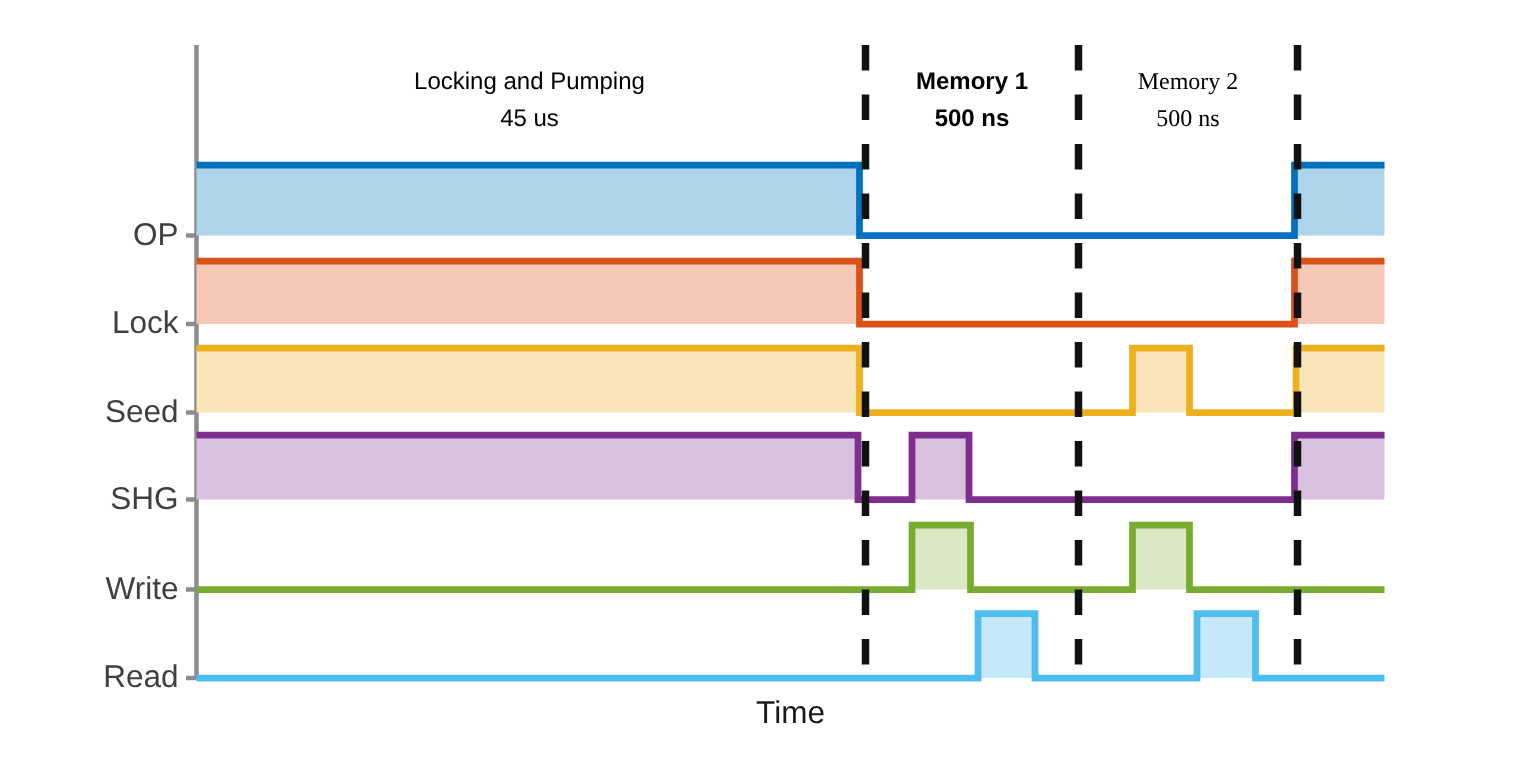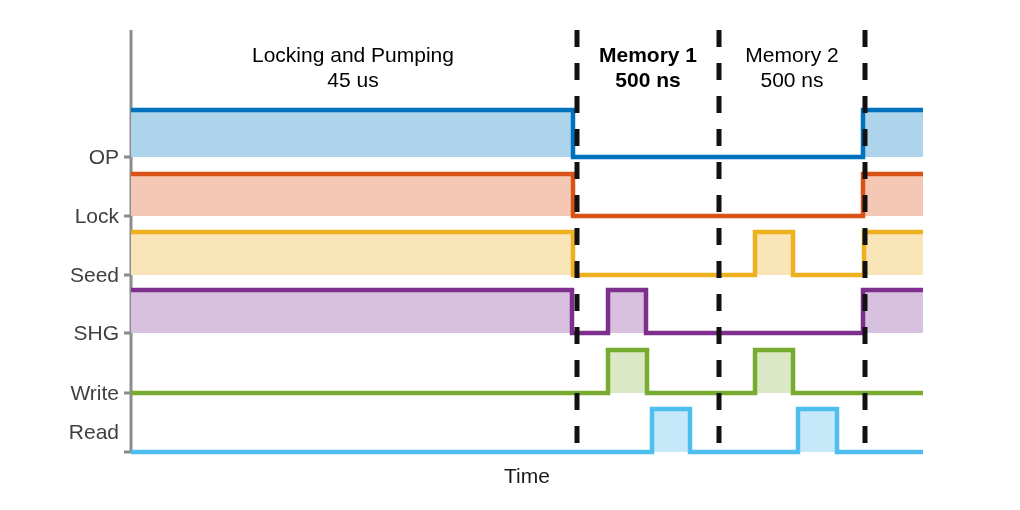--- a/index.html
+++ b/index.html
@@ -1,20 +1,20 @@
 <!DOCTYPE html>
 <html><head>
 <meta charset="utf-8">
 <style>
   html,body{margin:0;padding:0;background:#ffffff;}
   body{width:1020px;height:510px;overflow:hidden;font-family:"Liberation Sans",sans-serif;}
   #stage{position:relative;width:1020px;height:510px;background:#ffffff;}
   .ylabel{position:absolute;right:0;text-align:right;color:#404040;font-size:21px;
           transform:translateY(-50%);white-space:nowrap;}
-  .phase-title{position:absolute;text-align:center;color:#000;font-size:21px;line-height:25px;white-space:pre-line;}
+  .phase-title{position:absolute;text-align:center;color:#000;font-size:16px;line-height:25px;white-space:pre-line;}
   svg{display:block;}
   .xaxis-title{position:absolute;left:0;width:1020px;text-align:center;color:#1a1a1a;font-size:21px;}
 </style>
 </head>
 <body>
 
 <div id="stage">
   <svg id="figure-svg" width="1020" height="510">
       <line x1="131" y1="30" x2="131" y2="452" stroke="#8c8c8c" stroke-width="3"></line>
       <line x1="124" y1="157" x2="131" y2="157" stroke="#8c8c8c" stroke-width="3"></line>
@@ -46,22 +46,22 @@
       <line x1="577" y1="30" x2="577" y2="455" stroke="#111111" stroke-width="5" stroke-dasharray="17 16"></line>
       <line x1="719" y1="30" x2="719" y2="455" stroke="#111111" stroke-width="5" stroke-dasharray="17 16"></line>
       <line x1="865" y1="30" x2="865" y2="455" stroke="#111111" stroke-width="5" stroke-dasharray="17 16"></line>
     </svg>
   <div id="overlay">
       <div class="ylabel" style="top: 157px; right: 901px;">OP</div>
       <div class="ylabel" style="top: 216px; right: 901px; text-align: center;">Lock</div>
       <div class="ylabel" style="top: 275px; right: 901px;">Seed</div>
       <div class="ylabel" style="top: 333px; right: 901px;">SHG</div>
       <div class="ylabel" style="top: 393px; right: 901px;">Write</div>
-      <div class="ylabel" style="top: 432px; right: 901px;">Read</div>
+      <div class="ylabel" style="top: 452px; right: 901px;">Read</div>
       <div class="phase-title" style="left: 193px; width: 320px; top: 42px;">Locking and Pumping
 45 us</div>
       <div class="phase-title" style="left: 488px; width: 320px; top: 42px; font-weight: bold;">Memory 1
 500 ns</div>
-      <div class="phase-title" style="left: 632px; width: 320px; top: 42px;">Memory 2
+      <div class="phase-title" style="left: 632px; width: 320px; top: 42px; font-family: Liberation Serif, serif;">Memory 2
 500 ns</div>
     </div>
   <div class="xaxis-title" id="xaxis-title" style="top: 464px; left: 0px; width: 1020px; text-align: center; transform: translateX(17px);">Time</div>
 </div>
 
 </body></html>

